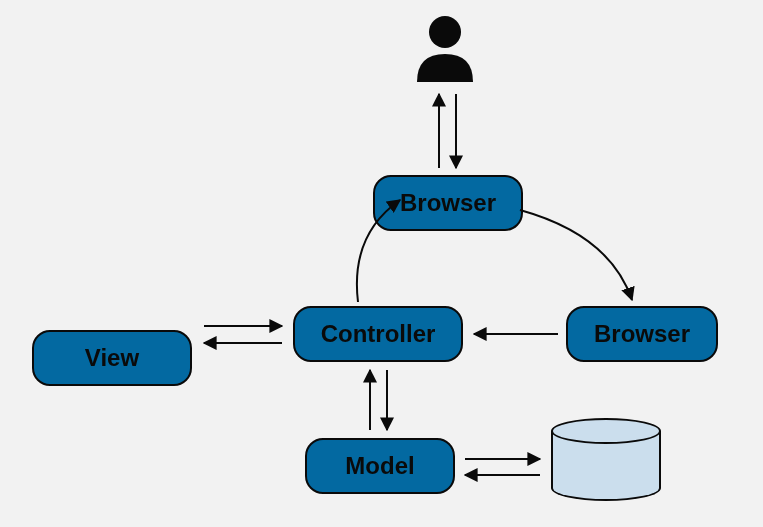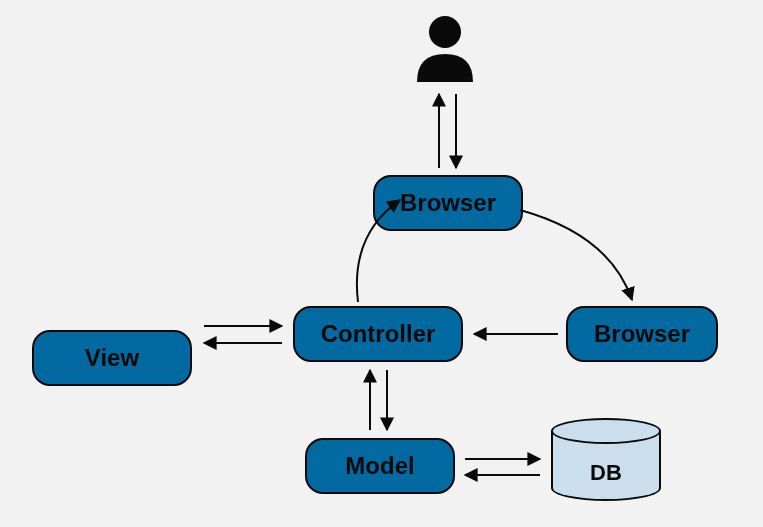--- a/index.html
+++ b/index.html
@@ -99,21 +99,20 @@
   <span>Browser</span>
 </div>
 
 <div class="node" style="left:305px; top:438px; width:150px; height:56px;text-align:right;">
   <span>Model</span>
 </div>
 
 <div class="db" style="left:551px; top:418px;">
   <div class="db-top"></div>
   <div class="db-body"></div>
-  <div class="db-label">DB</div>
 </div>
 
 <svg class="connectors">
   <defs>
     <marker id="arrow" viewBox="0 0 10 10" refX="9" refY="5" markerWidth="7" markerHeight="7" orient="auto-start-reverse">
       <path d="M 0 0 L 10 5 L 0 10 z" fill="#0a0a0a"></path>
     </marker>
   </defs>
 
   <line x1="439" y1="94" x2="439" y2="168" stroke="#0a0a0a" stroke-width="2" marker-start="url(#arrow)"></line>

